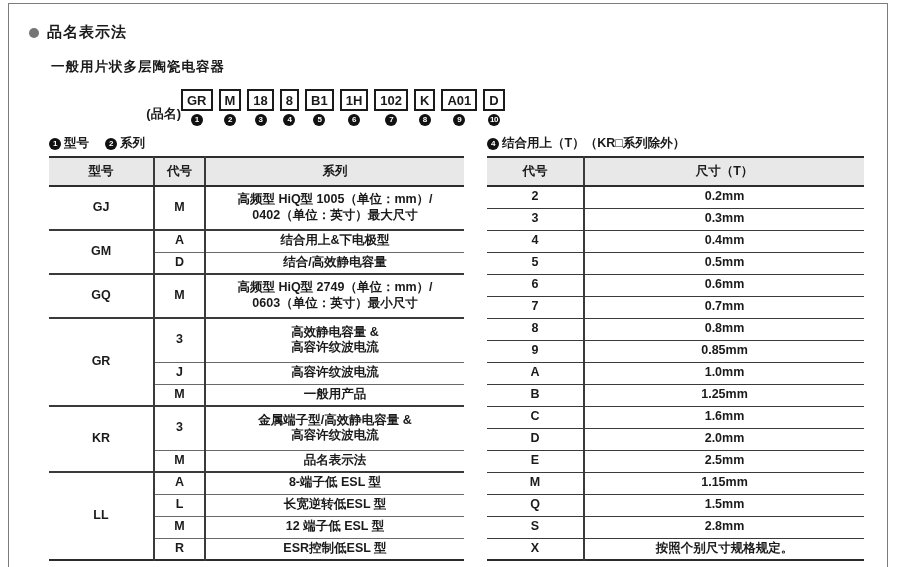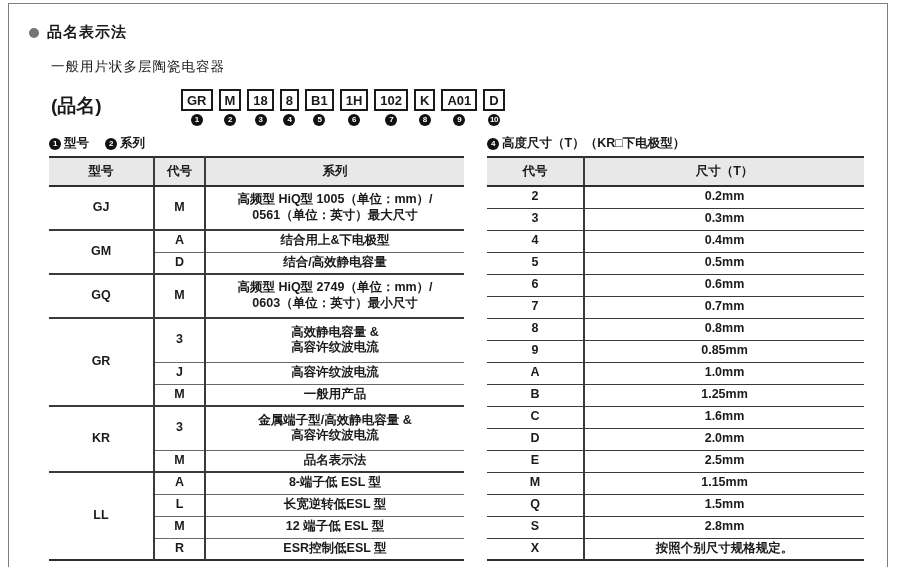--- a/index.html
+++ b/index.html
@@ -5,25 +5,25 @@
   * { margin:0; padding:0; box-sizing:border-box; }
   html,body { width:900px; height:567px; background:#ffffff; overflow:hidden;
     font-family:"Liberation Sans", sans-serif; color:#1a1a1a; }
   .frame { position:absolute; left:8px; top:3px; width:880px; height:600px;
     border:1px solid #7d7d7d; background:#fff; }
 
   
   .section-head { position:absolute; left:20px; top:19px; display:flex; align-items:center; gap:8px; }
   .bullet-dot { width:10px; height:10px; border-radius:50%; background:#757575; display:inline-block; }
   .section-title { font-size:15px; font-weight:bold; letter-spacing:1px; }
-  .subtitle { position:absolute; left:42px; top:54px; font-size:13.5px; font-weight:normal; letter-spacing:1px; }
+  .subtitle { position:absolute; left:42px; top:54px; font-size:13.5px; font-weight:bold; letter-spacing:1px; }
 
   
   .pn-row { position:absolute; left:42px; top:85px; display:flex; align-items:flex-start; }
-  .pn-label { font-size:19px; font-weight:bold; margin-top:4px; width:130px; }
+  .pn-label { font-size:13px; font-weight:bold; margin-top:16px; width:130px;text-align:right; }
   .pn-codes { display:flex; gap:6px; }
   .pn-item { display:flex; flex-direction:column; align-items:center; gap:3px; }
   .pn-box { border:2px solid #1a1a1a; height:22px; min-width:18px; padding:0 4px;
     display:flex; align-items:center; justify-content:center;
     font-size:13px; font-weight:bold; background:#fff; }
   .numcircle { display:inline-flex; width:12px; height:12px; border-radius:50%;
     background:#111; color:#fff; font-size:8px; font-weight:bold;
     align-items:center; justify-content:center; line-height:1; letter-spacing:-0.5px; flex:0 0 auto; }
 
   
@@ -119,42 +119,42 @@
   <div class="tbl-label" id="label-left">
     <span class="numcircle">1</span>
     <span>型号</span>
     <span class="gap"></span>
     <span class="numcircle">2</span>
     <span>系列</span>
   </div>
 
   <div class="tbl-label" id="label-right">
     <span class="numcircle">4</span>
-    <span>高度尺寸（T）（KR□下电极型）</span>
+    <span>结合用上（T）（KR□系列除外）</span>
   </div>
 
   <table id="table-left">
     <colgroup>
         <col class="c-model">
         <col class="c-code">
         <col class="c-series">
       </colgroup>
     <thead>
       <tr>
         <th>型号</th>
         <th class="vline">代号</th>
         <th>系列</th>
       </tr>
     </thead>
     <tbody>
       <tr class="grp h2">
         <td>GJ</td>
         <td class="vline">M</td>
         <td class="pre">高频型 HiQ型 1005（单位：mm）/
-0561（单位：英寸）最大尺寸</td>
+0402（单位：英寸）最大尺寸</td>
       </tr>
       <tr class="grp h1">
         <td rowspan="2">GM</td>
         <td class="vline">A</td>
         <td>结合用上&amp;下电极型</td>
       </tr>
       <tr class="sub h1">
         <td class="vline">D</td>
         <td>结合/高效静电容量</td>
       </tr>

